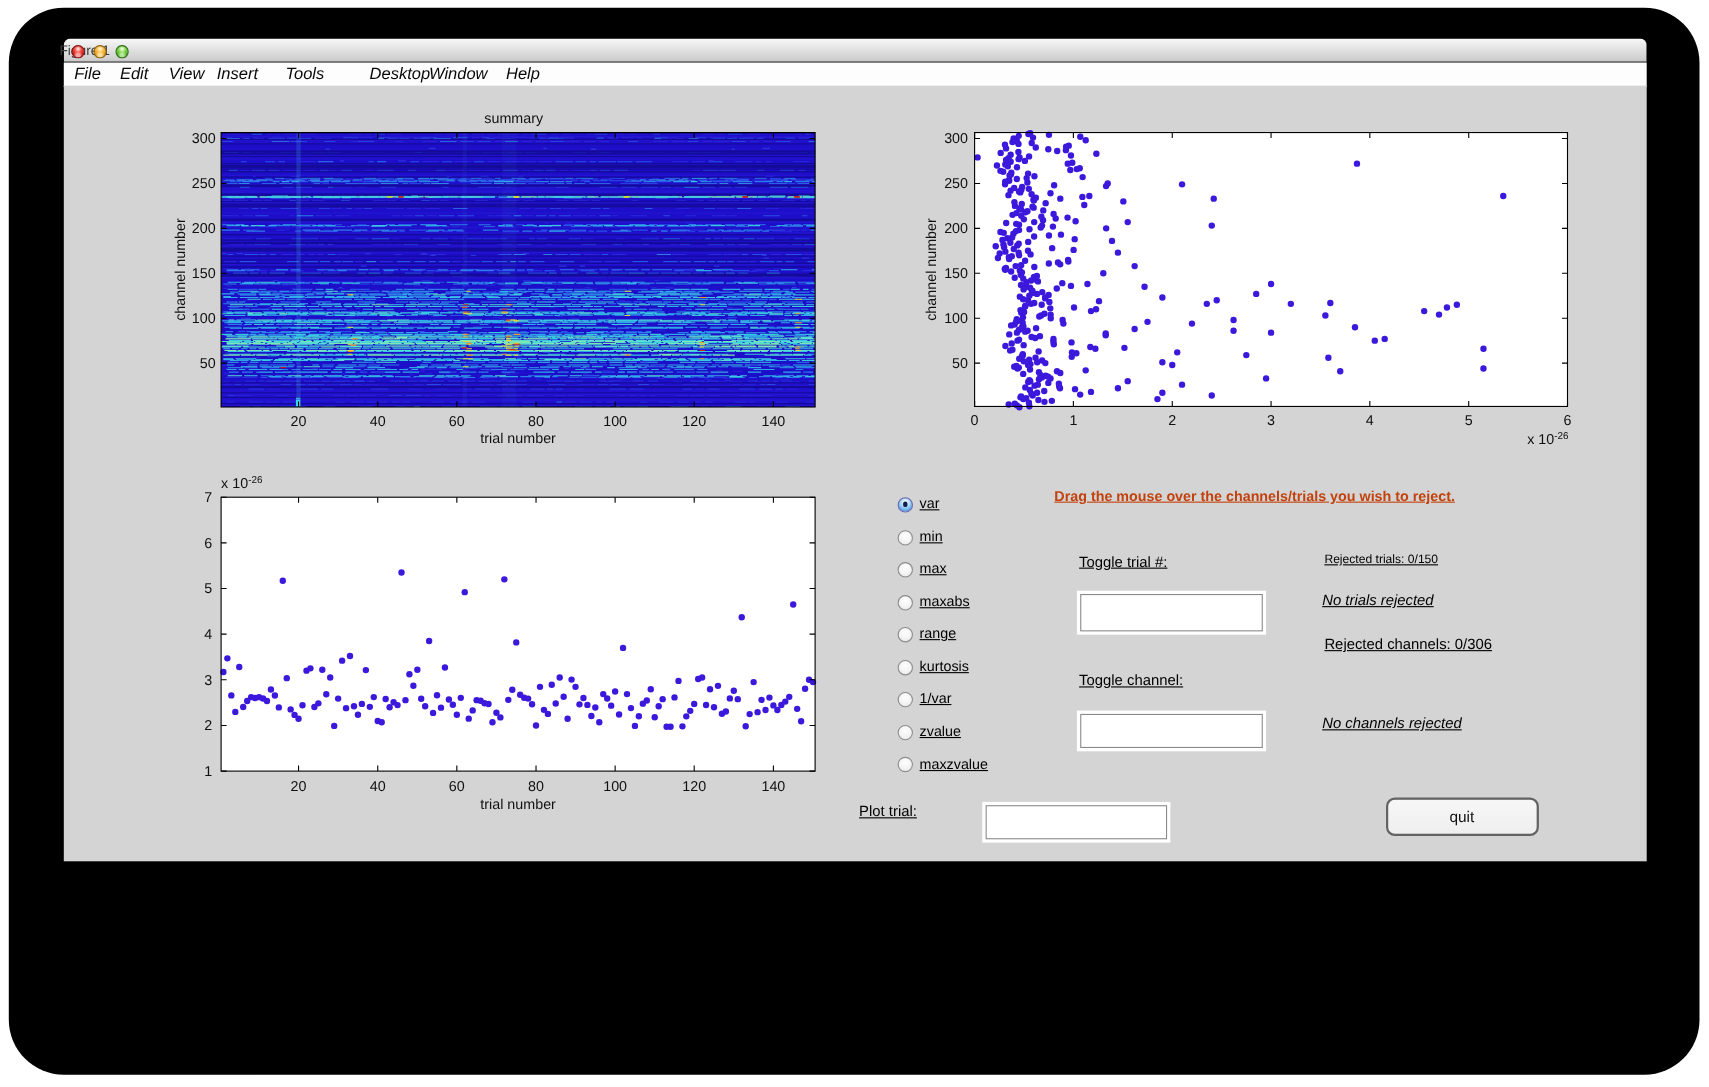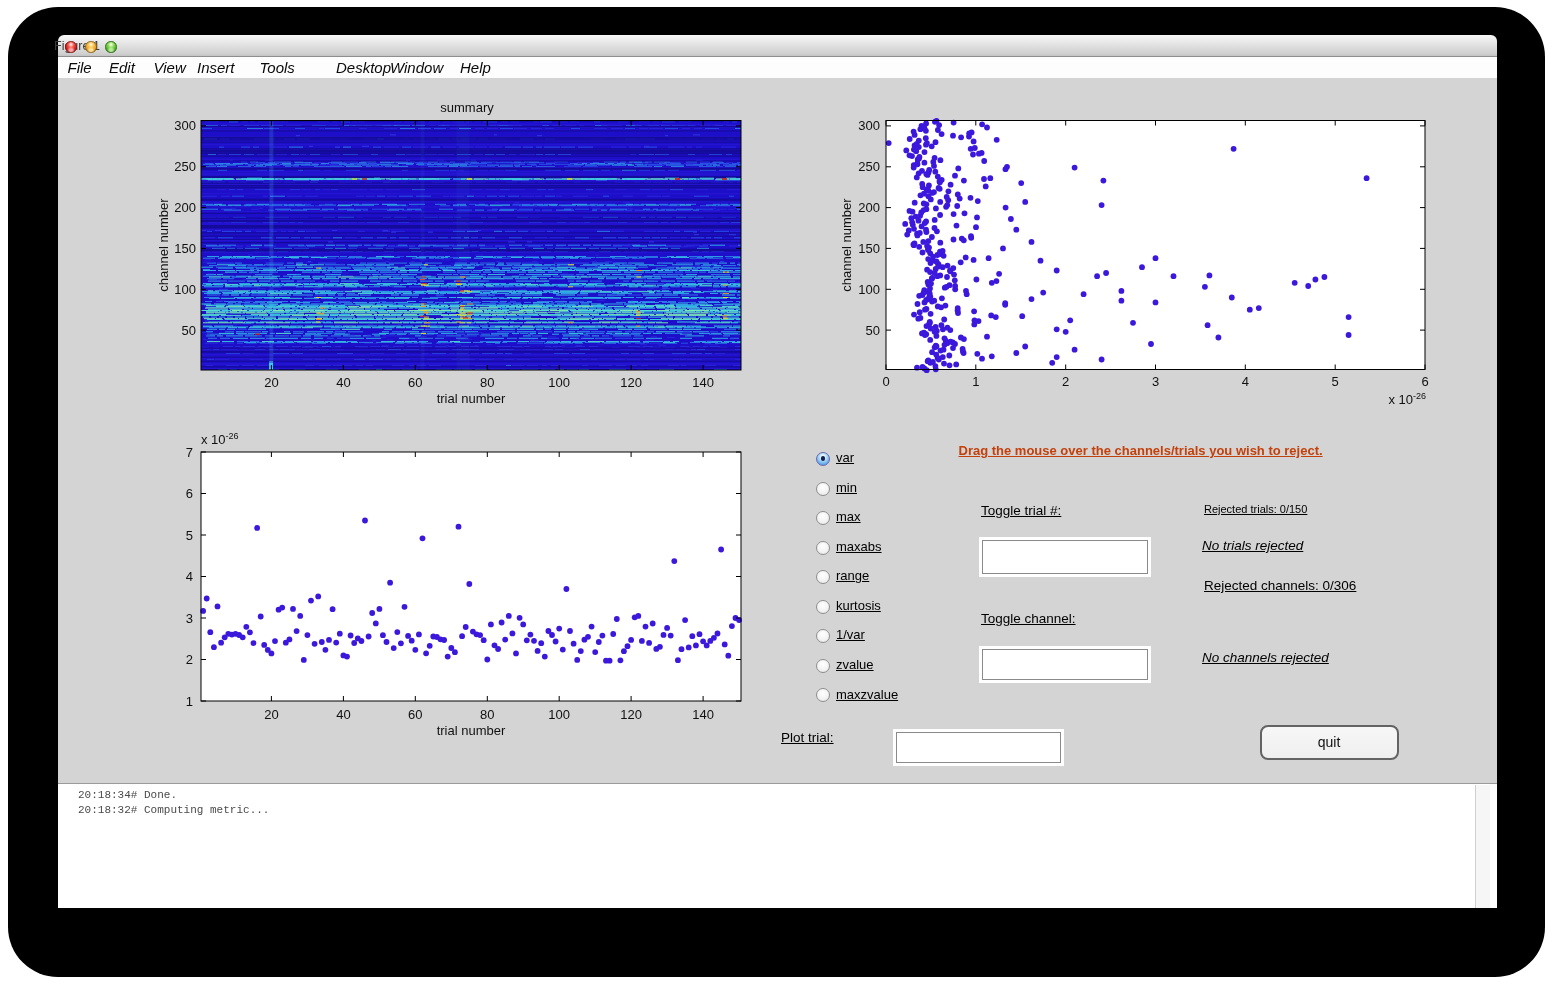--- a/index.html
+++ b/index.html
@@ -39,25 +39,20 @@
   background:linear-gradient(#f7f7f7,#efefef);
   font-size:14px;color:#111;text-align:center;line-height:31px;margin-left:48px;}
 .it{font-style:italic;}
 </style></head><body>
 <div id="screen"></div>
 <div id="win">
 <div id="titlebar"></div>
 <div id="title">Figure 1</div>
 <div id="menubar"></div>
 <div id="content"></div>
-<div id="console">
-      <div id="constext">20:18:34# Done.
-20:18:32# Computing metric...</div>
-      <div id="sbar"></div>
-    </div>
 </div>
 
 <div class="tl" style="left:65.0px;background:radial-gradient(circle at 50% 85%,rgba(255,200,200,.8) 0 16%,rgba(255,150,150,0) 42%),radial-gradient(circle at 50% 26%,#ffd2cd 0 9%,#f4564c 32%,#e02420 58%,#9c1513 92%);border:0.8px solid #871312;box-sizing:border-box"></div>
 <div class="tl" style="left:85.0px;background:radial-gradient(circle at 50% 85%,rgba(255,240,190,.8) 0 16%,rgba(255,220,150,0) 42%),radial-gradient(circle at 50% 26%,#fff0c4 0 9%,#f8c050 32%,#efa51e 58%,#a97414 92%);border:0.8px solid #8f6410;box-sizing:border-box"></div>
 <div class="tl" style="left:105.2px;background:radial-gradient(circle at 50% 85%,rgba(225,255,200,.7) 0 16%,rgba(200,255,160,0) 42%),radial-gradient(circle at 50% 26%,#e2f8cf 0 9%,#8fd95c 32%,#58bc2c 58%,#2f7d16 92%);border:0.8px solid #2b6d14;box-sizing:border-box"></div>
 <div class="mi" style="left:67.5px">File</div>
 <div class="mi" style="left:109.0px">Edit</div>
 <div class="mi" style="left:153.5px">View</div>
 <div class="mi" style="left:197px">Insert</div>
 <div class="mi" style="left:259.5px">Tools</div>

